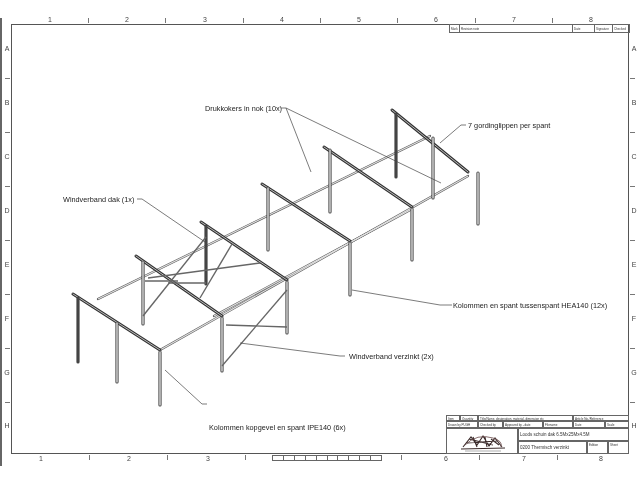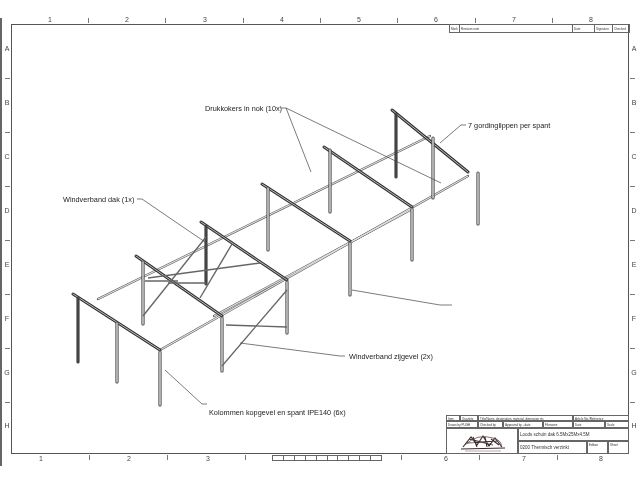--- a/index.html
+++ b/index.html
@@ -244,15 +244,16 @@
       <polyline points="137,199 142,199 205,242"></polyline>
       <polyline points="452,305 440,305 352,290"></polyline>
       <polyline points="345,356 340,356 240,343"></polyline>
       <polyline points="207,404 202,404 165,370"></polyline>
     </g>
   </svg>
 
   <span class="label" style="left:205px;top:104px">Drukkokers in nok (10x)</span>
   <span class="label" style="left:468px;top:121px">7 gordinglippen per spant</span>
   <span class="label" style="left:63px;top:195px">Windverband dak (1x)</span>
-  <span class="label" style="left:349px;top:352px">Windverband zijgevel (2x)</span>
-  <span class="label" style="left:209px;top:408px">Kolommen kopgevel en spant IPE140 (6x)</span>
+  <span class="label" style="left:453px;top:301px">Kolommen en spant tussenspant HEA140 (12x)</span>
+  <span class="label" style="left:349px;top:352px">Windverband verzinkt (2x)</span>
+  <span class="label" style="left:209px;top:423px">Kolommen kopgevel en spant IPE140 (6x)</span>
 </div>
 
 </body></html>

